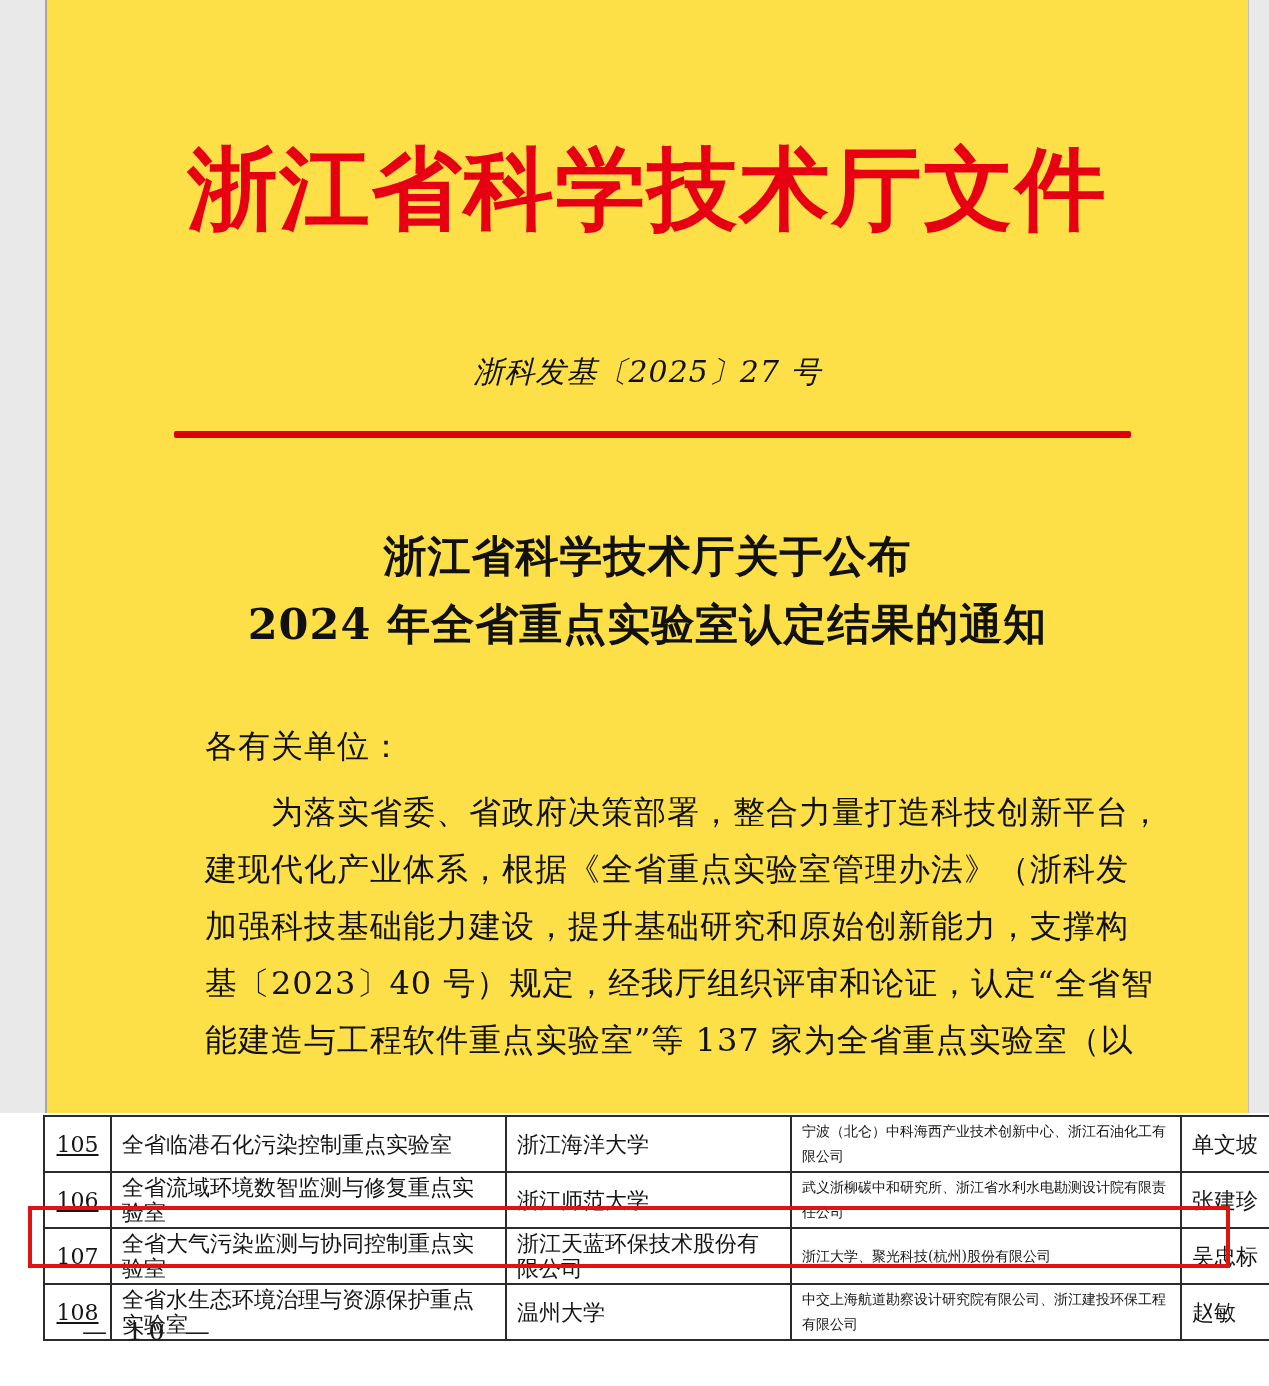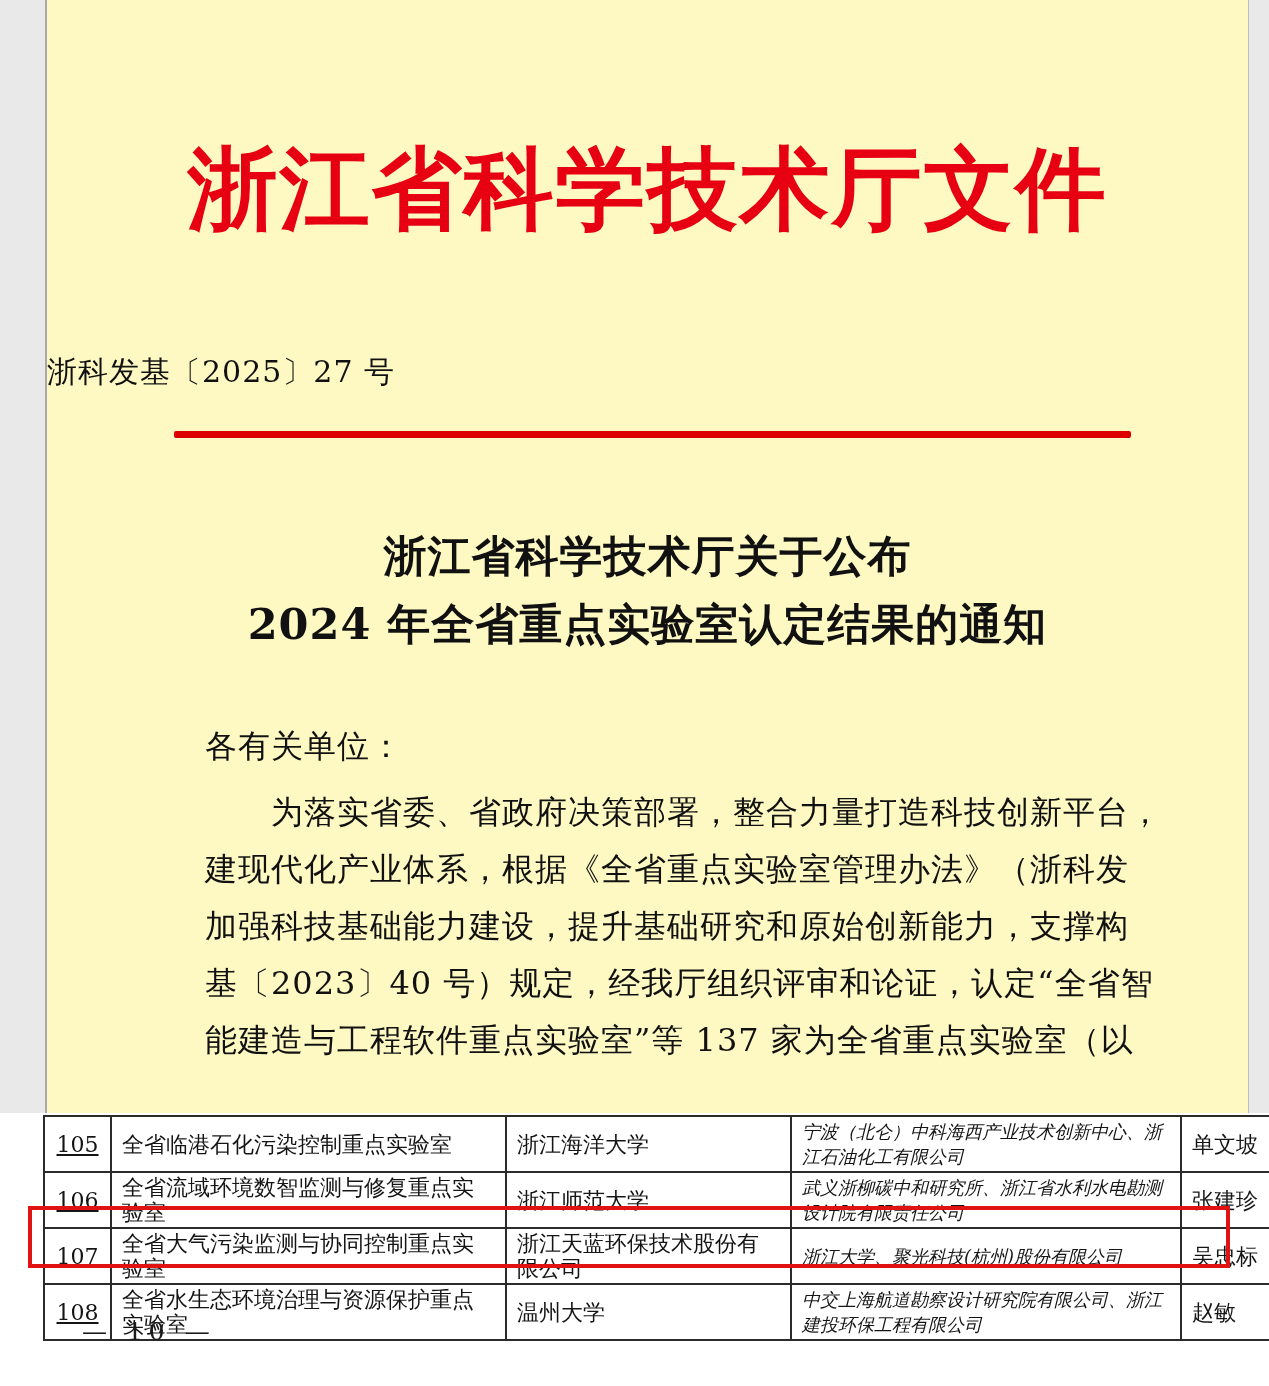--- a/index.html
+++ b/index.html
@@ -6,31 +6,31 @@
   html,body { background:#d8d8d8; }
   .screen{
     position:relative; width:1269px; height:1386px;
     background:#e9e9e9; overflow:hidden;
     font-family:"DejaVu Serif","Liberation Serif",serif;
     color:#111;
   }
   
   .page{
     position:absolute; left:45px; top:0; width:1204px; height:1113px;
-    background:#fef9c3;
+    background:#fde047;
     border-left:2px solid #a8a8a8; border-right:1px solid #bdbdbd;
   }
   .header-title{
     position:absolute; top:132px; left:0; right:0;
     text-align:center; font-size:90px; font-weight:bold;
     letter-spacing:2px; line-height:1.25; white-space:nowrap;
   }
   .doc-number{
     position:absolute; top:352px; left:0; right:0;
-    text-align:left; font-size:30px; letter-spacing:1px;
+    text-align:center; font-size:30px; letter-spacing:1px;font-style:italic;
   }
   .red-divider{
     position:absolute; top:431px; left:127px; width:957px; height:7px;
     border-radius:2px;
   }
   .notice-title{
     position:absolute; left:0; right:0; text-align:center;
     font-size:43px; font-weight:bold; letter-spacing:1px; white-space:nowrap;
   }
   .notice-line1{ top:528px; }
@@ -53,21 +53,21 @@
     border-collapse:collapse; table-layout:fixed;
     font-size:22px; color:#151515;
   }
   table.lab-table td{
     border:2px solid #2b2b2b; padding:2px 10px; line-height:25px;
     overflow:hidden;
   }
   td.c-no{ width:67px; text-align:center; font-family:"DejaVu Serif",serif;text-decoration:underline; }
   td.c-lab{ width:395px; padding-left:18px; }
   td.c-inst{ width:285px; padding-left:14px; }
-  td.c-part{ width:390px; font-size:18px; padding-left:12px; padding-right:6px;font-style:italic; }
+  td.c-part{ width:390px; font-size:14px; padding-left:12px; padding-right:6px; }
   td.c-person{ width:108px; }
   tr.r-105{ height:50px; } tr.r-106{ height:47px; }
   tr.r-107{ height:52px; } tr.r-108{ height:55px; }
   .highlight-box{
     position:absolute; left:28px; top:93px; width:1202px; height:62px;
     border:4px solid #e01212; background:transparent; pointer-events:none;
   }
   .page-num{
     position:absolute; left:82px; top:204px;
     font-size:25px; letter-spacing:6px; color:#1a1a1a;

